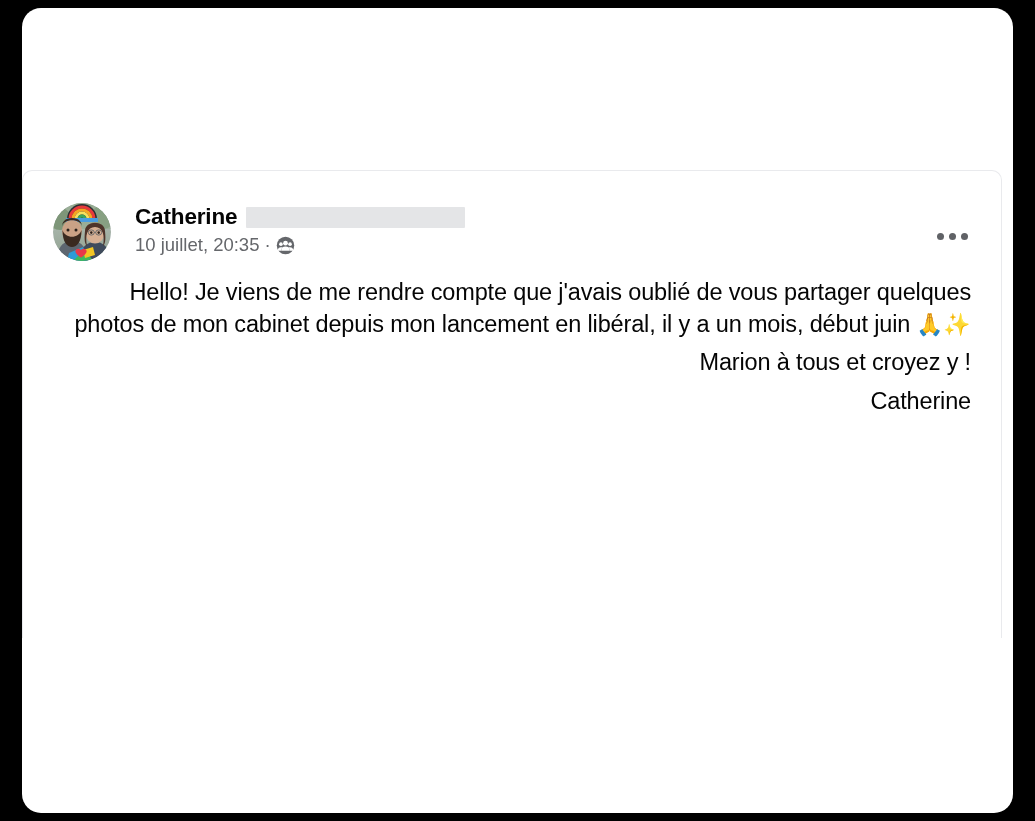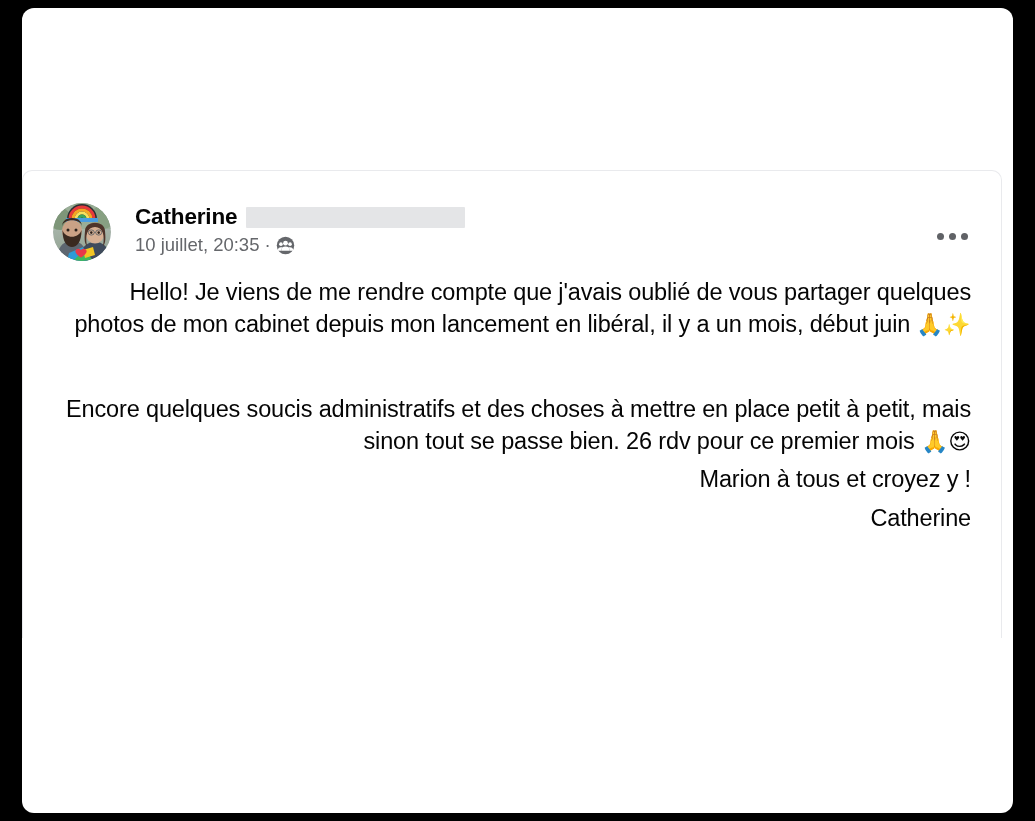--- a/index.html
+++ b/index.html
@@ -16,21 +16,21 @@
   }
 
   
   #page-frame {
     position: absolute;
     left: 22px;
     top: 8px;
     width: 991px;
     height: 805px;
     background: #ffffff;
-    border-radius: 12px;
+    border-radius: 19px;
     overflow: hidden;
   }
 
   
   #post-card {
     position: absolute;
     left: 0px;
     top: 162px;
     width: 980px;
     height: 468px;
@@ -259,21 +259,20 @@
         <i></i>
         <i></i>
       </div>
     </div>
 
     <div class="post-body">
 
       <p class="para"><span>Hello! Je viens de me rendre compte que j'avais oublié de vous partager quelques photos de mon cabinet depuis mon lancement en libéral, il y a un mois, début juin </span><span class="emoji">🙏✨</span></p>
 
 
-      <p class="para spacer-before"><span>Encore quelques soucis administratifs et des choses à mettre en place petit à petit, mais sinon tout se passe bien. 26 rdv pour ce premier mois </span><span class="emoji">🙏😍</span></p>
 
       <p class="para">Marion à tous et croyez y !</p>
 
       <p class="para">Catherine</p>
 
     </div>
 
   </div>
 </div>
 

